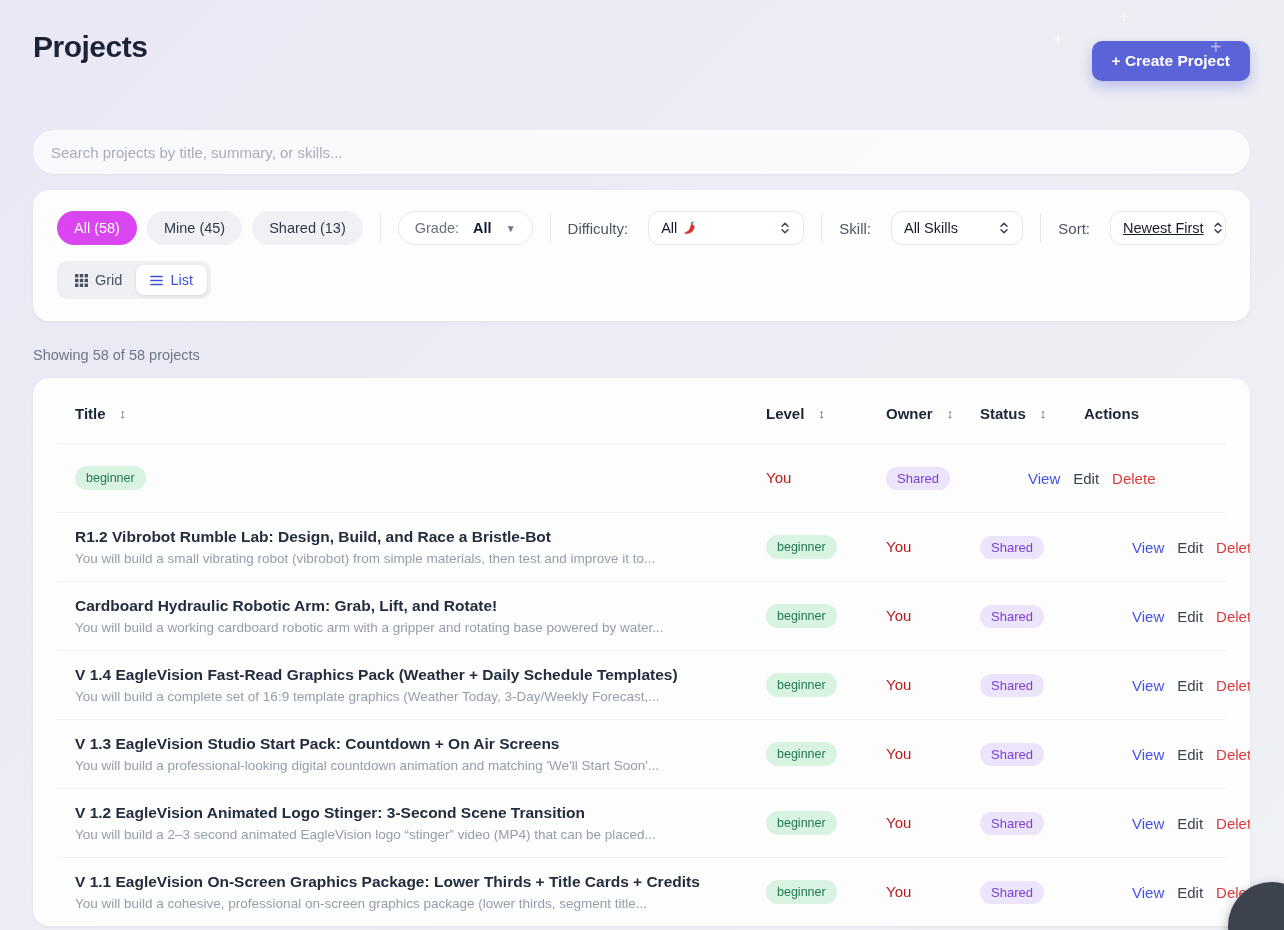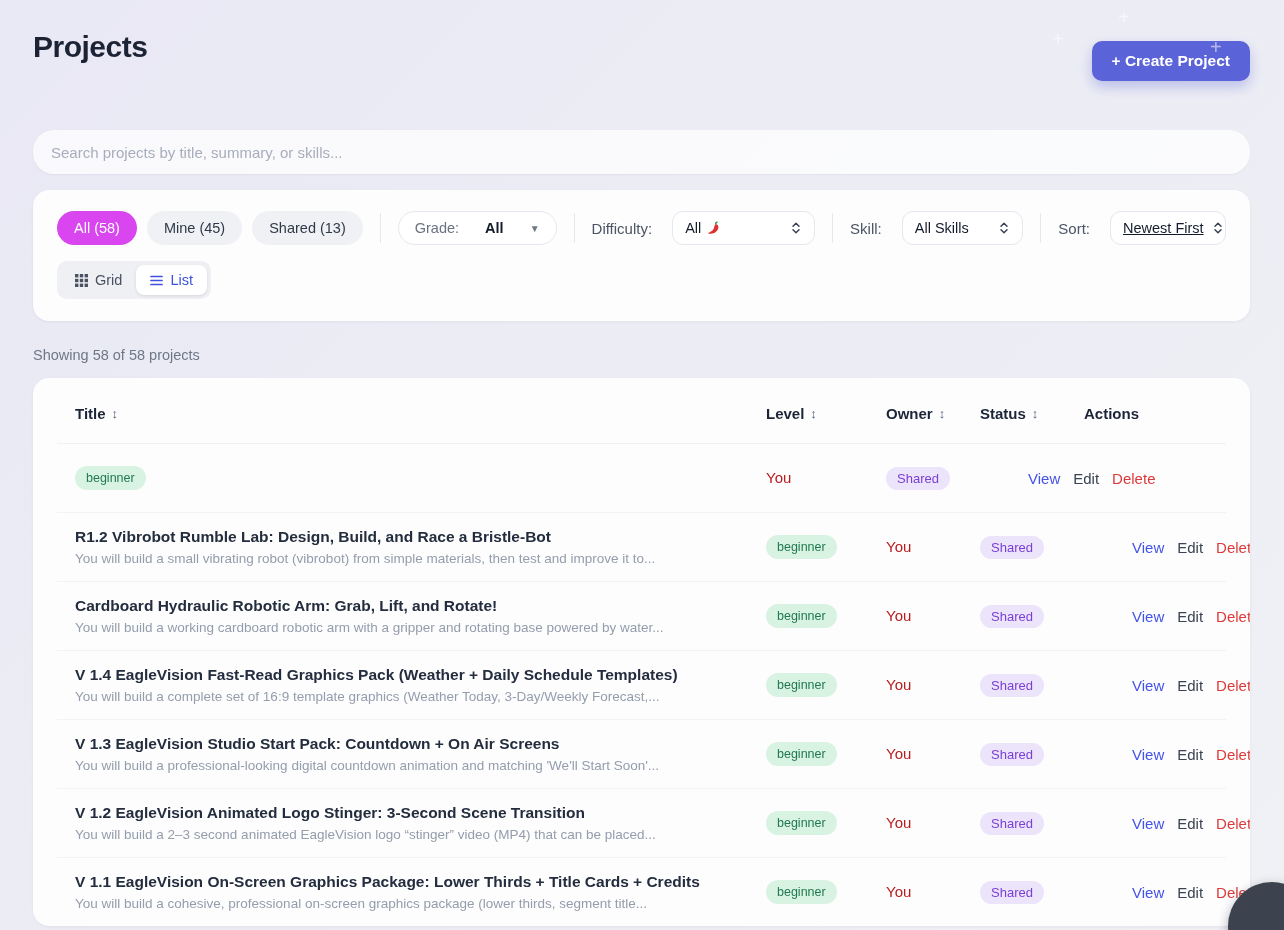--- a/index.html
+++ b/index.html
@@ -38,21 +38,21 @@
     box-shadow:0 1px 3px rgba(30,41,59,.06);
   }
   .filter-row1 { display:flex; align-items:center; gap:10px; }
   .pill {
     border:none; cursor:pointer; font-family:inherit; font-size:14.5px; font-weight:500;
     padding:9px 17px; border-radius:999px; background:#f0f1f4; color:#303949; white-space:nowrap;
   }
   .pill.active { background:#d946ef; color:#fff; }
   .vdivider { width:1px; height:30px; background:#e5e8ee; margin:0 7px; flex:none; }
   .grade-btn {
-    display:flex; align-items:center; gap:26px; background:#fff; border:1px solid #e4e8ef;
+    display:flex; align-items:center; gap:14px; background:#fff; border:1px solid #e4e8ef;
     border-radius:999px; padding:8px 16px; cursor:pointer; font-family:inherit; white-space:nowrap;
   }
   .grade-label { font-size:14.5px; color:#6b7280; }
   .grade-value { font-size:14.5px; font-weight:700; color:#141b2b; }
   .grade-caret { font-size:10px; color:#707886; }
   .flabel { font-size:15px; color:#4b5563; white-space:nowrap; margin-right:10px; }
   .select {
     display:flex; align-items:center; justify-content:space-between; gap:8px;
     background:#fff; border:1px solid #e4e8ef; border-radius:11px; padding:8px 12px;
     font-size:14.5px; font-weight:500; color:#141b2b; cursor:pointer; white-space:nowrap;
@@ -73,21 +73,21 @@
 
   .showing { margin:26px 0 15px 0; font-size:14.5px; color:#6f7787; }
 
   
   .table-card { background:#fdfdfe; border-radius:16px; box-shadow:0 1px 3px rgba(30,41,59,.06); overflow:hidden; }
   .trow {
     display:grid; grid-template-columns:minmax(0,1fr) 120px 94px 104px 142px;
     align-items:center; padding:0 24px 0 42px;
   }
   .thead-row { padding-top:27px; padding-bottom:21px; }
-  .th { font-size:15px; font-weight:700; color:#1b2537; display:flex; align-items:center; gap:6px; }
+  .th { font-size:15px; font-weight:700; color:#1b2537; display:flex; align-items:center; gap:14px; }
   .sort-icon { font-size:13px; font-weight:400; color:#4c5a6e; }
   .divider-line { height:1px; background:#eef1f5; margin:0 24px; }
   .data-row { height:68px; }
   .row-sep { height:1px; background:#f1f3f7; margin:0 24px; }
   .cell-title { min-width:0; padding-right:16px; }
   .row-title { font-size:15.5px; font-weight:600; color:#232d3e; white-space:nowrap; overflow:hidden; text-overflow:ellipsis; }
   .row-summary { margin-top:5px; font-size:13.5px; color:#949dac; white-space:nowrap; overflow:hidden; text-overflow:ellipsis; }
   .badge-level {
     display:inline-block; background:#d9f3e3; color:#20794e; font-size:12.5px; font-weight:500;
     padding:5px 11px; border-radius:999px;

